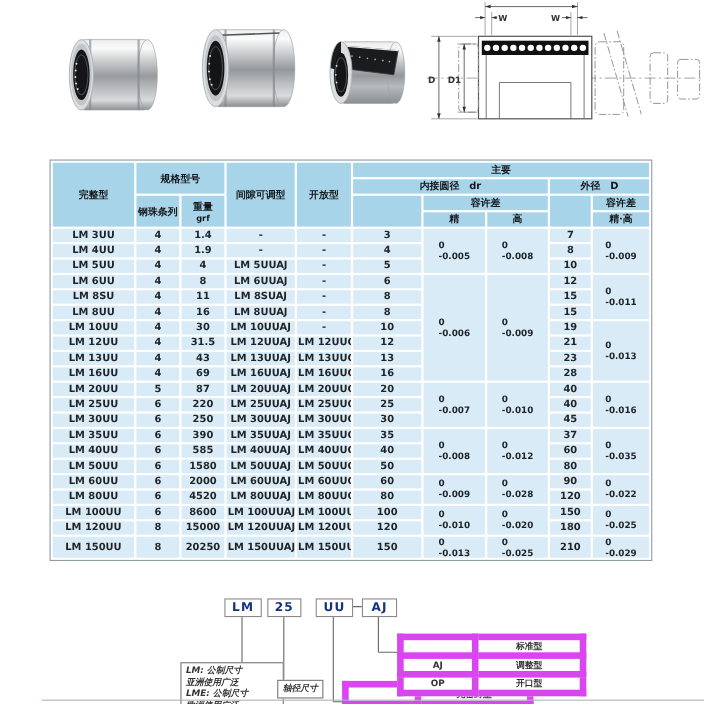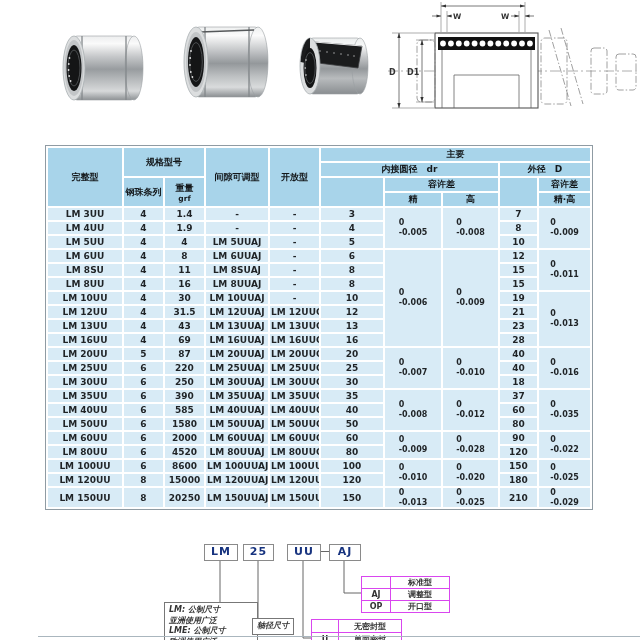--- a/index.html
+++ b/index.html
@@ -20,22 +20,22 @@
   #spec-table td.tol .tl{display:inline-block;text-align:left;}
   .sub{font-size:7.5px;display:block;line-height:1;}
 
   
   .code-box{position:absolute;height:15px;border:1px solid #8a8a8a;background:#fff;
             color:#17337f;font-size:11px;font-weight:bold;text-align:center;
             line-height:14px;letter-spacing:1px;}
   .note-box{position:absolute;border:1px solid #777;background:#fff;color:#333;
             font-size:8px;line-height:1.32;padding:2px 4px;font-weight:bold;font-style:italic;}
   .mini-table{position:absolute;border-collapse:collapse;background:#fff;}
-  .mini-table td{border:1px solid #d946ef;font-size:8px;color:#333;text-align:center;
-            padding:0 4px;white-space:nowrap;font-weight:bold;margin-top:10px;}
+  .mini-table td{border:6px solid #d946ef;font-size:8px;color:#333;text-align:center;
+            padding:0 21px;white-space:nowrap;font-weight:bold;margin-top:10px;}
   #seal-table td{height:12px;} #type-table td{height:10px;}
 
   #bottom-rule{position:absolute;left:38px;top:636px;width:602px;height:0;
                border-top:1px solid #aab6be;}
 </style>
 </head>
 <body>
 
 <div id="page">
 
@@ -356,21 +356,21 @@
             <td>25</td>
             <td>40</td>
           </tr>
           <tr>
             <td>LM 30UU</td>
             <td>6</td>
             <td>250</td>
             <td>LM 30UUAJ</td>
             <td>LM 30UUOP</td>
             <td>30</td>
-            <td>18</td>
+            <td>45</td>
           </tr>
           <tr>
             <td>LM 35UU</td>
             <td>6</td>
             <td>390</td>
             <td>LM 35UUAJ</td>
             <td>LM 35UUOP</td>
             <td>35</td>
             <td class="tol" rowspan="3"><span class="tl"><div>0</div><div>-0.008</div></span></td>
             <td class="tol" rowspan="3"><span class="tl"><div>0</div><div>-0.012</div></span></td>

